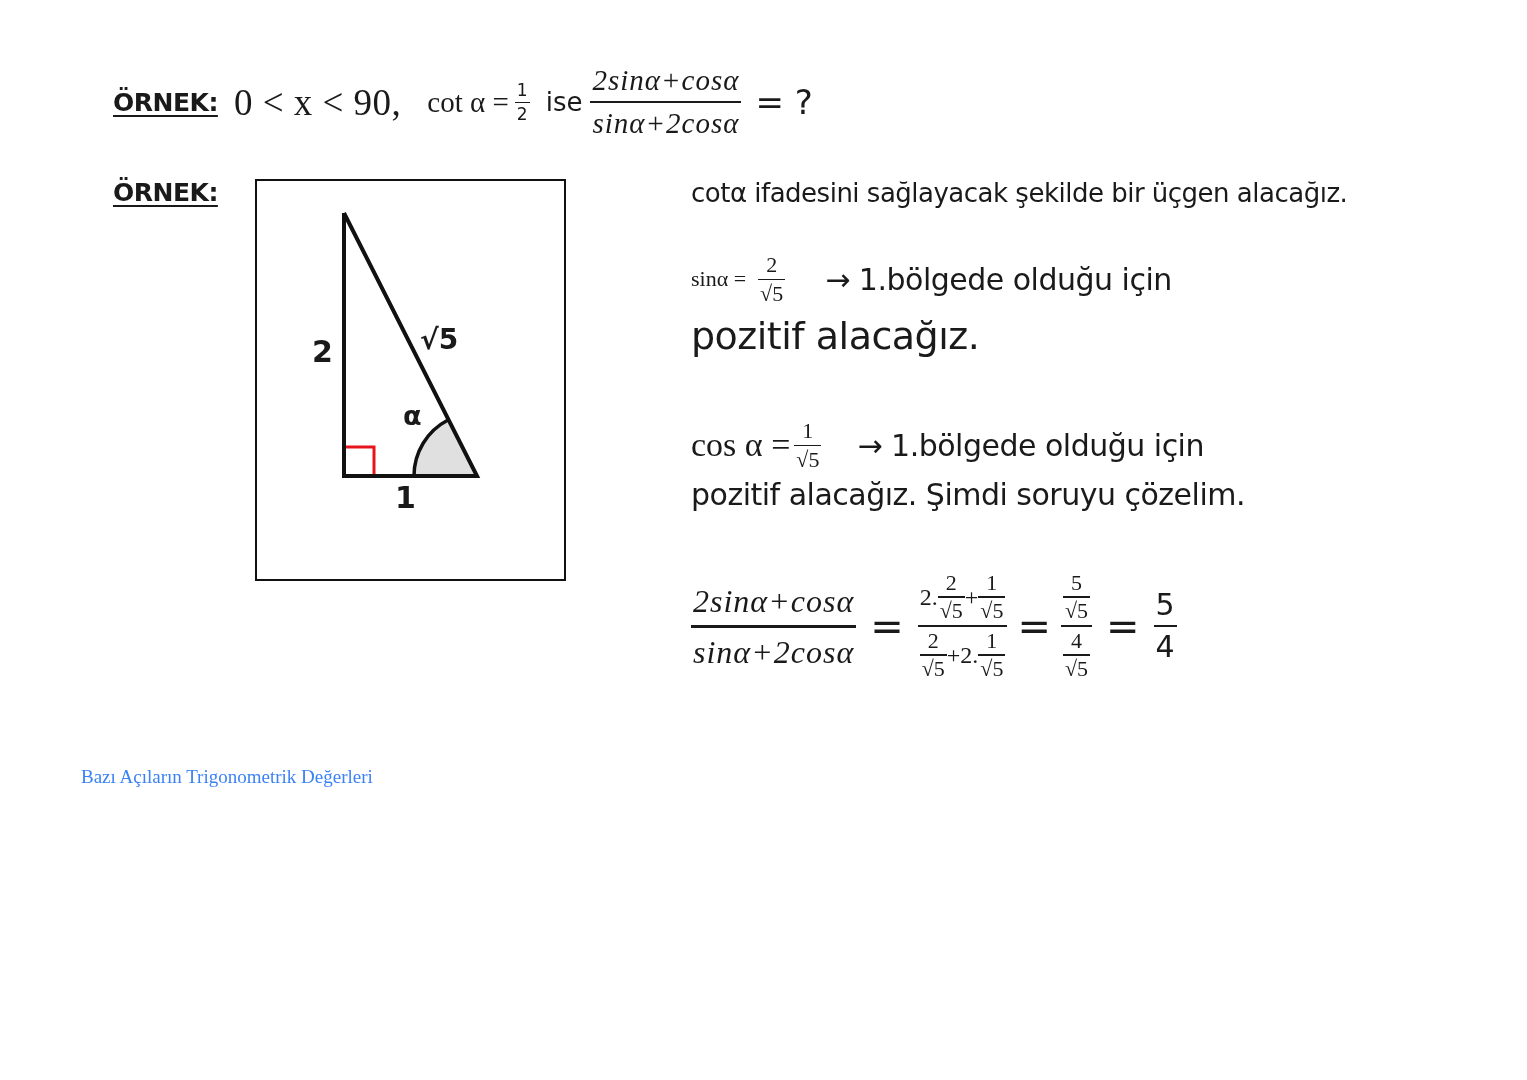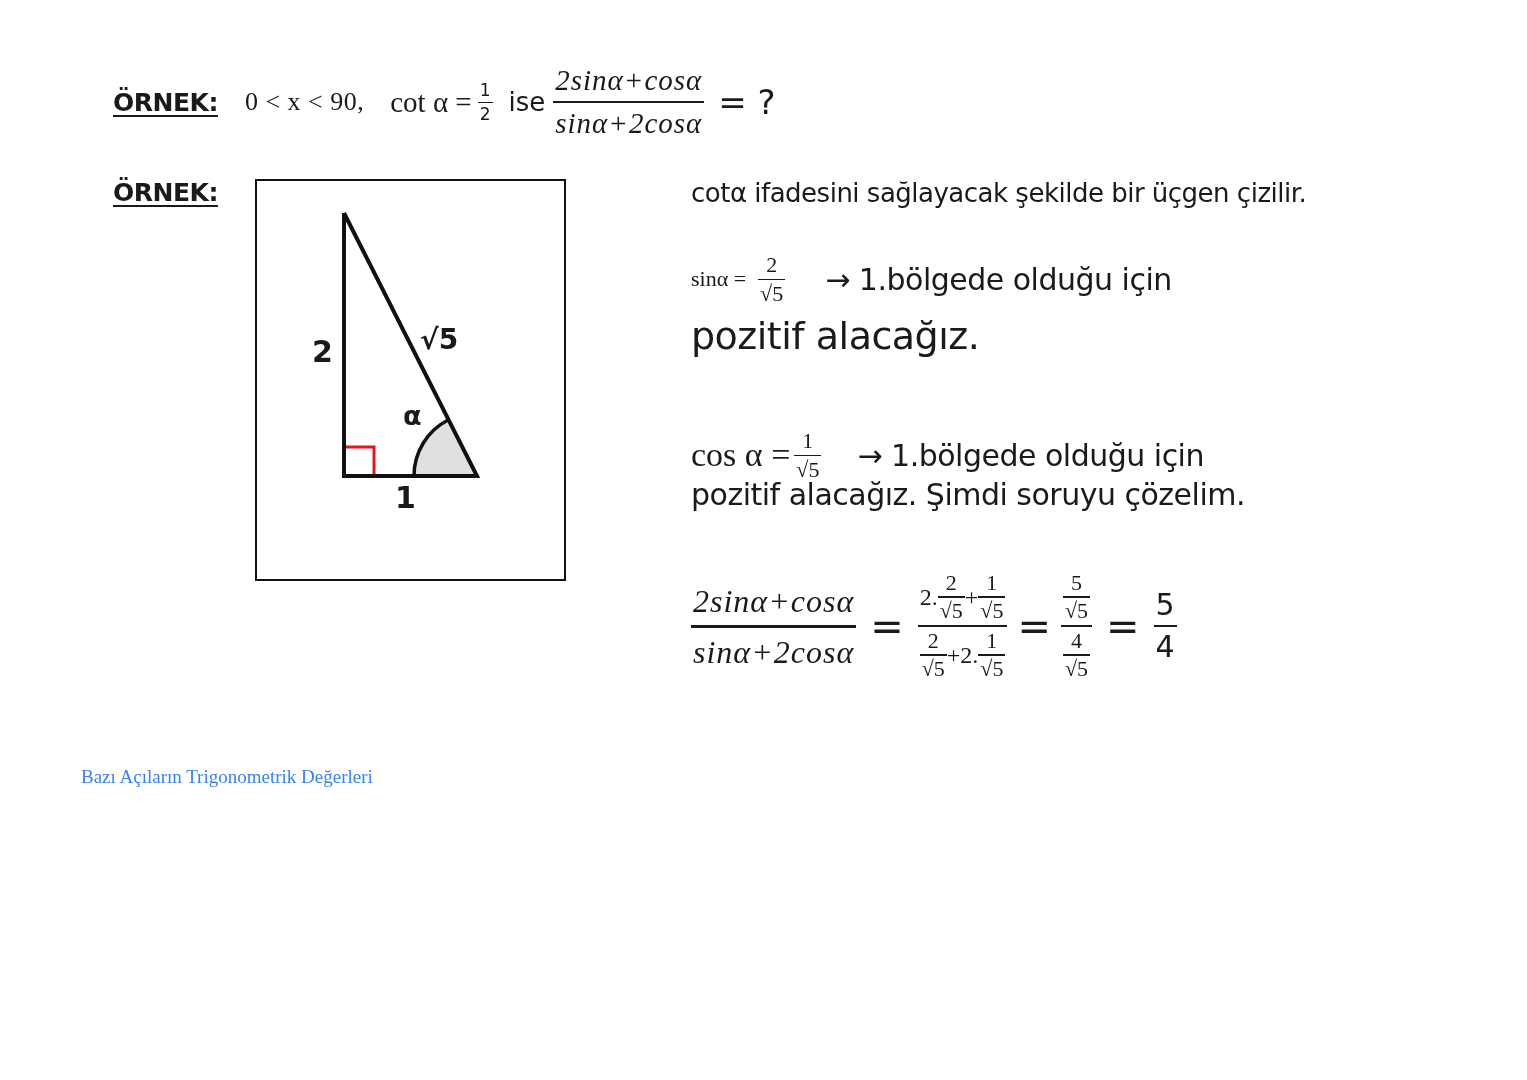--- a/index.html
+++ b/index.html
@@ -27,21 +27,21 @@
 
   .footer-link {
     left: 81px; top: 766px; font-family: Liberation Serif, serif; font-size: 19px; color: #3b82f6;
   }
 </style>
 </head>
 <body>
 
 <div class="abs row" style="left:113px; top:62px; height:80px;">
   <span class="label-heading">ÖRNEK:</span>
-  <span class="serif" style="font-size:26px; margin-left:27px; letter-spacing:0.5px;">0 &lt; x &lt; 90,</span>
+  <span class="serif" style="font-size:37px; margin-left:16px; letter-spacing:0.5px;">0 &lt; x &lt; 90,</span>
   <span class="serif" style="font-size:29px; margin-left:26px;">cot α =</span>
   <span class="frac sans" style="font-size:17px; margin-left:6px;">
     <span class="num">1</span>
     <span class="bar" style="border-top-width:1.5px;"></span>
     <span class="den">2</span>
   </span>
   <span class="sans" style="font-size:26px; margin-left:16px;">ise</span>
   <span class="frac serif it" style="font-size:29px; margin-left:8px;">
     <span class="num" style="letter-spacing:1px;">2sinα+cosα</span>
     <span class="bar" style="margin:6px 0;"></span>
@@ -61,34 +61,34 @@
 
   <rect x="344" y="447" width="30" height="29" fill="none" stroke="#e8141c" stroke-width="3"></rect>
 
   <polyline points="344,213 344,476 477,476 344,213" fill="none" stroke="#111" stroke-width="4" stroke-linejoin="miter"></polyline>
 </svg>
 <div class="abs sans" style="left:312px; top:334px; font-size:30px; font-weight:bold;">2</div>
 <div class="abs sans" style="left:420px; top:323px; font-size:28px; font-weight:bold;">√5</div>
 <div class="abs sans" style="left:395px; top:480px; font-size:30px; font-weight:bold;">1</div>
 <div class="abs sans" style="left:403px; top:400px; font-size:27px; font-weight:bold;">α</div>
 
-<div class="abs sans" style="left:691px; top:178px; font-size:26px; letter-spacing:-0.5px;">cotα ifadesini sağlayacak şekilde bir üçgen çizilir.</div>
+<div class="abs sans" style="left:691px; top:178px; font-size:26px; letter-spacing:-0.5px;">cotα ifadesini sağlayacak şekilde bir üçgen alacağız.</div>
 
 <div class="abs row" style="left:691px; top:244px; height:70px;">
   <span class="serif" style="font-size:22px;">sinα =</span>
   <span class="frac serif" style="font-size:22px; margin-left:12px;">
     <span class="num">2</span>
     <span class="bar" style="border-top-width:1.5px;"></span>
     <span class="den">√5</span>
   </span>
   <span class="sans" style="font-size:30px; margin-left:40px; letter-spacing:-0.5px;">→ 1.bölgede olduğu için</span>
 </div>
 <div class="abs sans" style="left:691px; top:314px; font-size:38px; letter-spacing:-0.5px;">pozitif alacağız.</div>
 
-<div class="abs row" style="left:691px; top:420px; height:70px;">
+<div class="abs row" style="left:691px; top:410px; height:70px;">
   <span class="serif" style="font-size:34px;">cos α =</span>
   <span class="frac serif" style="font-size:22px; margin-left:4px;">
     <span class="num">1</span>
     <span class="bar" style="border-top-width:1.5px;"></span>
     <span class="den">√5</span>
   </span>
   <span class="sans" style="font-size:30px; margin-left:36px; letter-spacing:-0.5px;">→ 1.bölgede olduğu için</span>
 </div>
 <div class="abs sans" style="left:691px; top:477px; font-size:30px; letter-spacing:-0.5px;">pozitif alacağız. Şimdi soruyu çözelim.</div>
 

